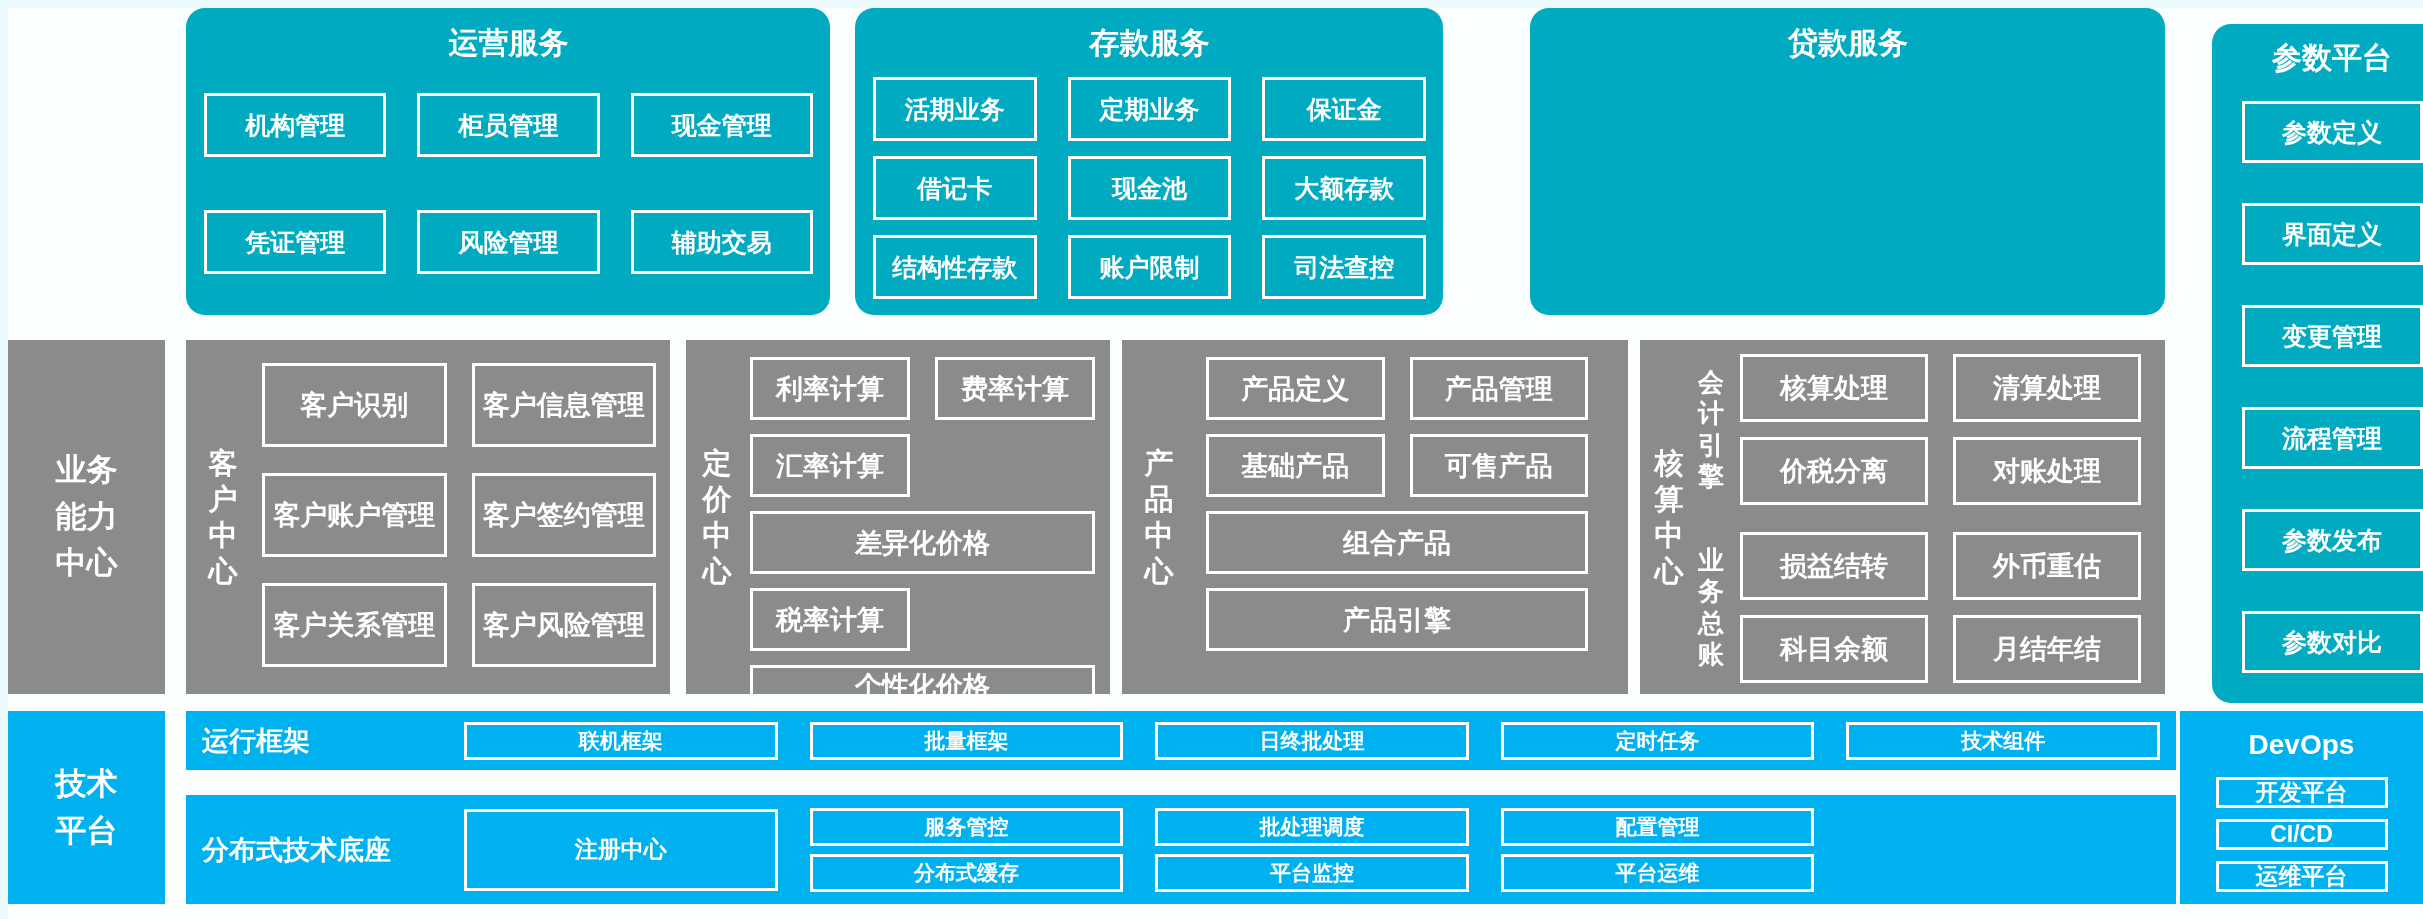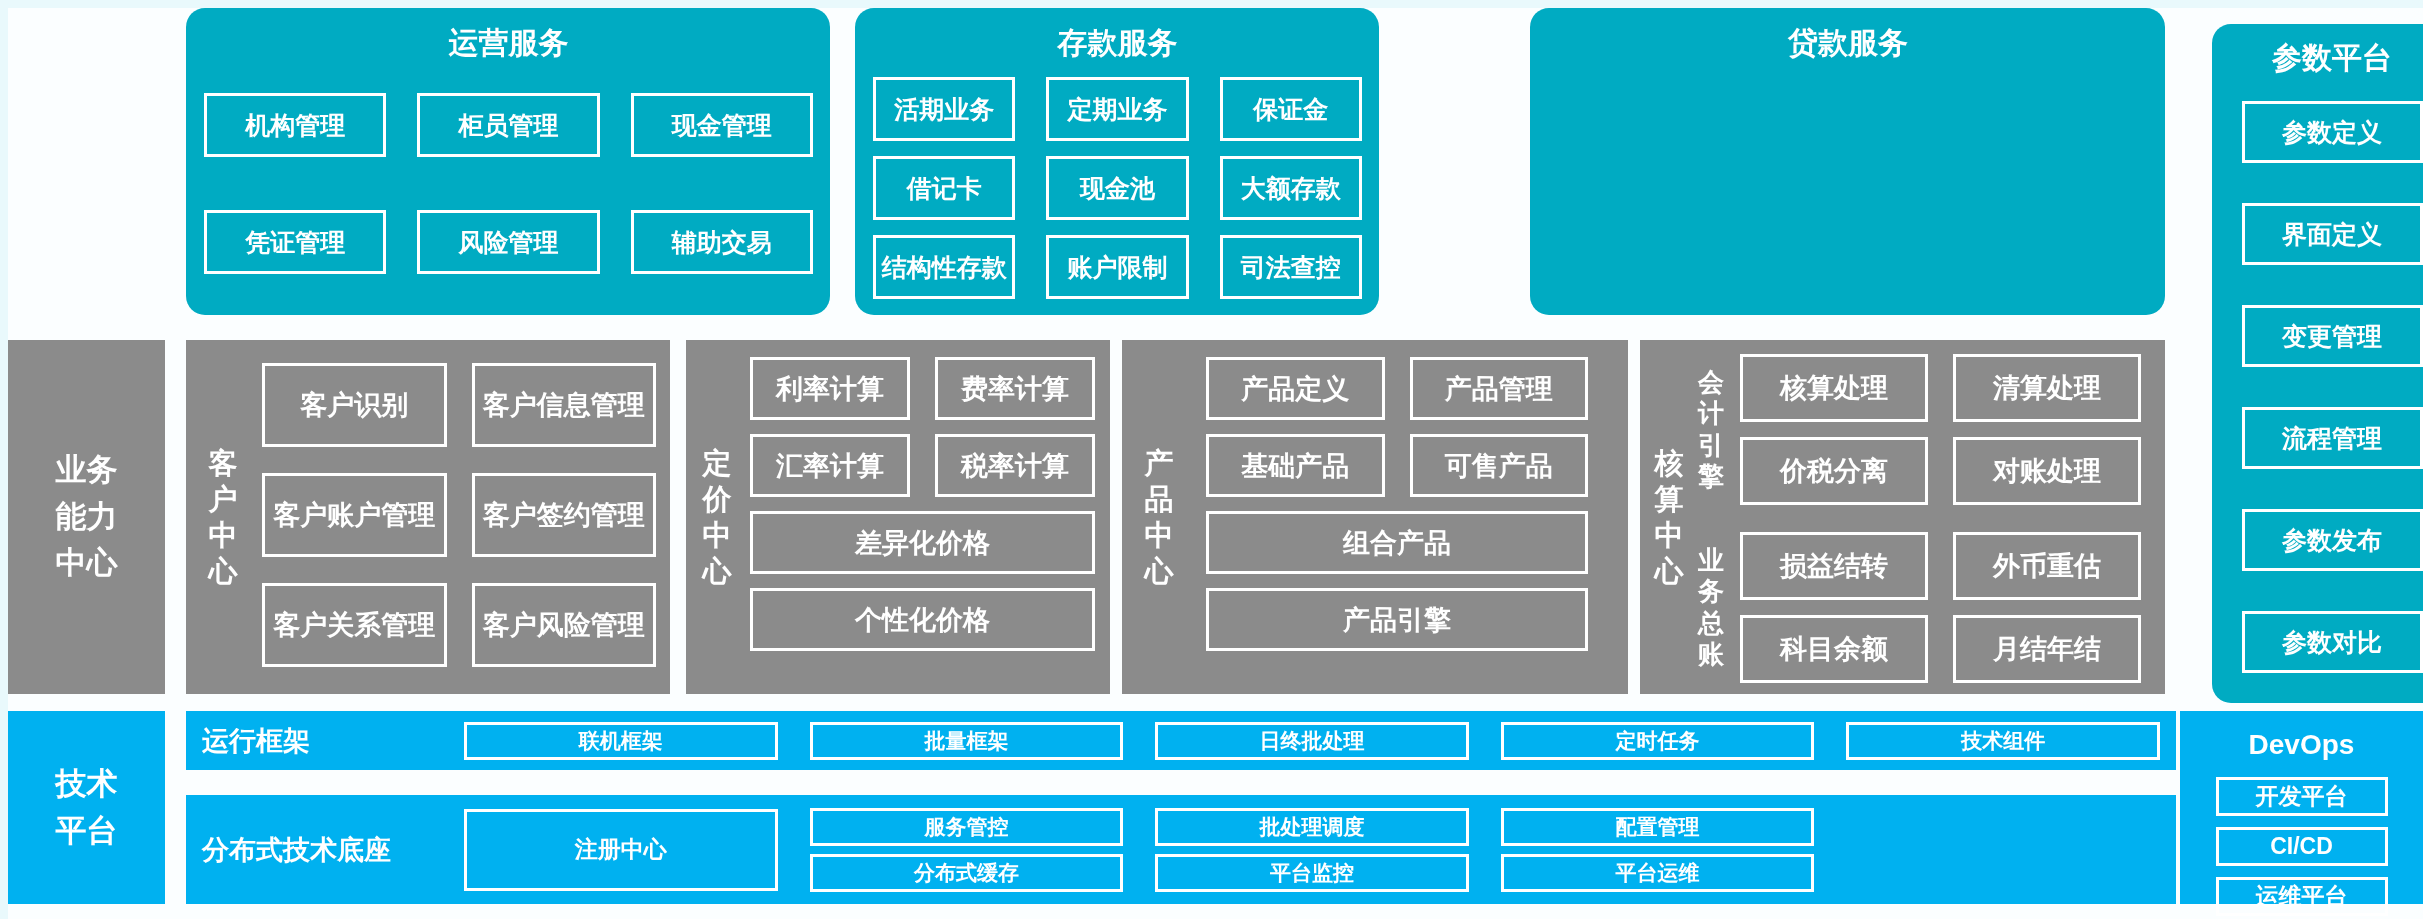--- a/index.html
+++ b/index.html
@@ -55,42 +55,42 @@
   .acct-grid{row-gap:15px;grid-template-rows:repeat(2,68px);}
   
   .tech-row{
     display:grid;grid-template-columns:230px repeat(5,1fr);
     column-gap:32px;align-items:center;padding:0 16px;
   }
   .row-label{font-size:27px;}
   .tech-row .node{height:38px;font-size:21px;width:100%;}
   .registry{height:82px !important;font-size:23px !important;}
   .stack{display:flex;flex-direction:column;row-gap:8px;justify-content:center;}
-  .devops-col .node{width:172px;height:39px;margin-bottom:11px;font-size:23px;}
+  .devops-col .node{width:172px;height:31px;margin-bottom:11px;font-size:23px;}
   .devops-col .p-title{margin-bottom:13px;font-size:28px;}
 </style>
 </head>
 <body>
 
 <div class="canvas">
 
 
   <div class="region teal t-section" style="left:186px;top:8px;width:644px;height:307px;">
     <div class="t-title">运营服务</div>
     <div class="grid3 rows2">
       <div class="node">机构管理</div>
       <div class="node">柜员管理</div>
       <div class="node">现金管理</div>
       <div class="node">凭证管理</div>
       <div class="node">风险管理</div>
       <div class="node">辅助交易</div>
     </div>
   </div>
 
-  <div class="region teal t-section" style="left:855px;top:8px;width:524px;height:307px;">
+  <div class="region teal t-section" style="left:855px;top:8px;width:588px;height:307px;">
     <div class="t-title">存款服务</div>
     <div class="grid3 rows3">
       <div class="node">活期业务</div>
       <div class="node">定期业务</div>
       <div class="node">保证金</div>
       <div class="node">借记卡</div>
       <div class="node">现金池</div>
       <div class="node">大额存款</div>
       <div class="node">结构性存款</div>
       <div class="node">账户限制</div>
@@ -133,22 +133,22 @@
 
   <div class="region gray m-section" style="left:686px;top:340px;width:424px;height:354px;">
     <div class="v-label main" style="margin-left:14px;">定
 价
 中
 心</div>
     <div class="m-grid four-grid">
       <div class="node">利率计算</div>
       <div class="node">费率计算</div>
       <div class="node">汇率计算</div>
+      <div class="node span2">差异化价格</div>
       <div class="node">税率计算</div>
-      <div class="node span2">差异化价格</div>
       <div class="node span2">个性化价格</div>
     </div>
   </div>
 
   <div class="region gray m-section" style="left:1122px;top:340px;width:506px;height:354px;">
     <div class="v-label main">产
 品
 中
 心</div>
     <div class="m-grid four-grid" style="margin-left:30px;margin-right:40px;">

